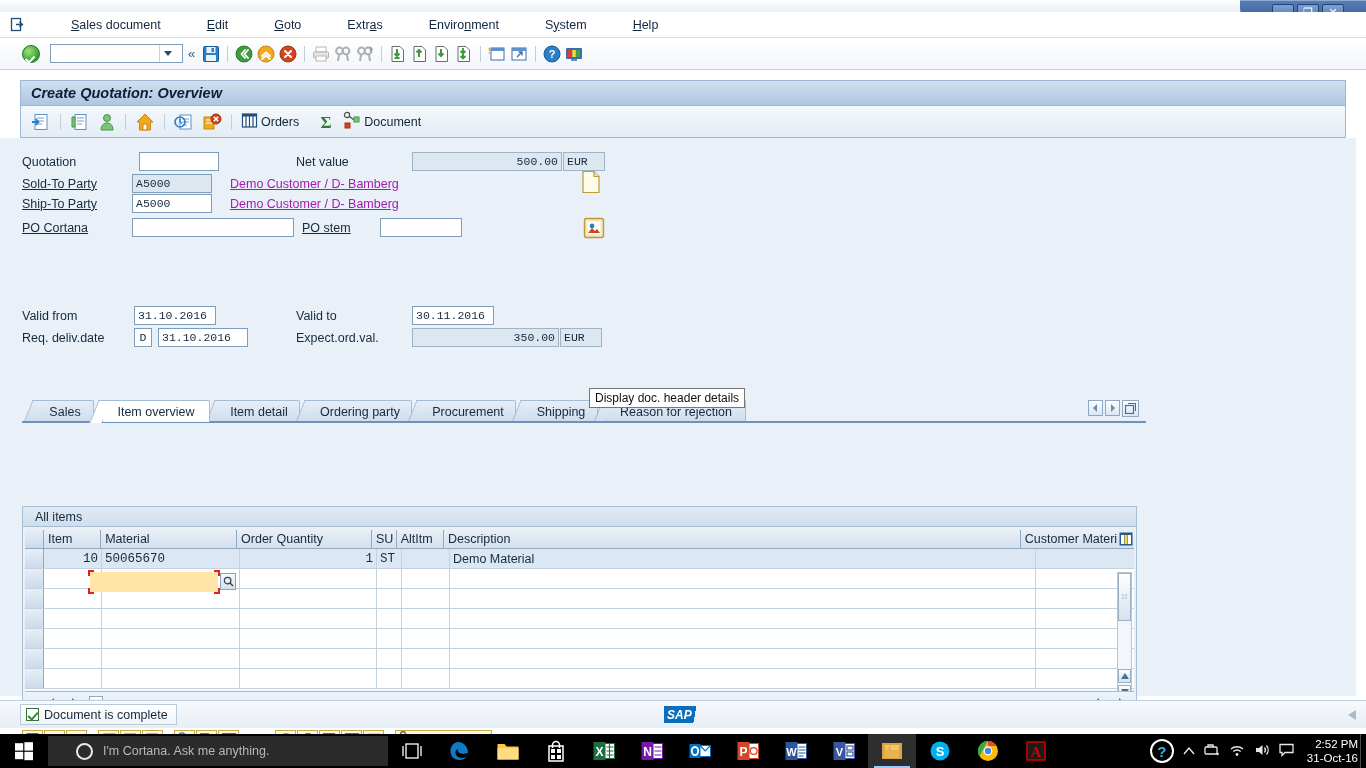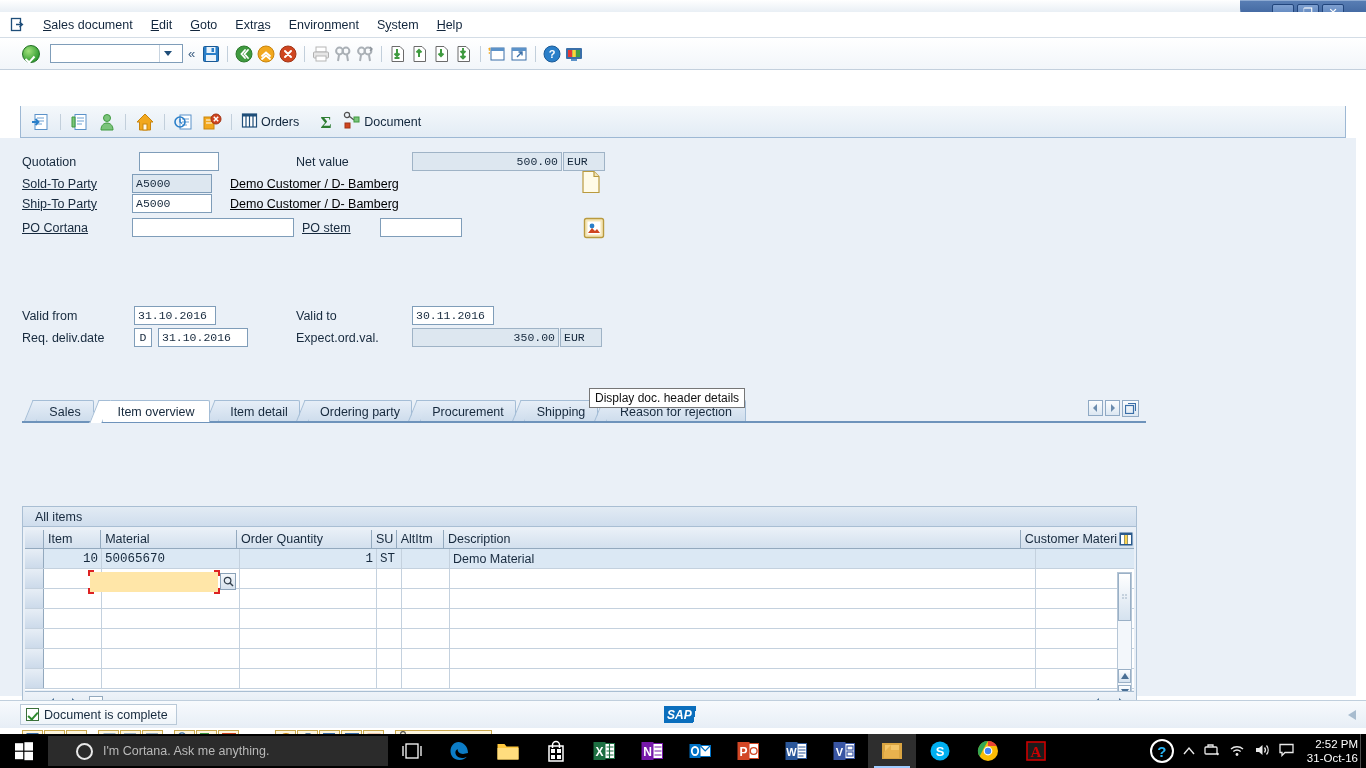--- a/index.html
+++ b/index.html
@@ -36,21 +36,21 @@
   }
   .winbtns .b1 { right: 72px; }
   .winbtns .b2 { right: 47px; }
   .winbtns .b3 { right: 22px; }
 
   
   .menubar {
     position: absolute; left: 0; top: 12px; width: 1366px; height: 26px;
     background: #ffffff;
     border-bottom: 1px solid #d4dde6;
-    display: flex; align-items: center;
+    display: flex; align-items: center; gap: 28px;
   }
   .menu-sysicon {
     width: 34px; height: 26px; display: flex; align-items: center; justify-content: center;
   }
   .menu-item {
     padding: 2px 9px; color: #12263d; font-size: 12.5px; white-space: nowrap;
   }
   .menu-item u { text-decoration: underline; }
 
   
@@ -117,21 +117,21 @@
   .flabel { color: #16293d; font-size: 12.5px; }
   .flabel.ul { text-decoration: underline; }
   .finput {
     border: 1px solid #7f9db9; background: #ffffff; height: 19px;
     font-family: "Liberation Mono", monospace; font-size: 11.5px;
     padding: 0 3px; color: #16293d; outline: none;
   }
   .finput.ro { background: #dde7f0; border: 1px solid #9fb3c6; text-align: right; }
   .finput.shaded { background: #dde7f0; }
   .finput.center { text-align: center; }
-  .ftext { color: #000000; font-size: 12.5px; text-decoration: underline; }
+  .ftext { color: #a21caf; font-size: 12.5px; text-decoration: underline; }
 
   
   .tabstrip { position: absolute; left: 22px; top: 262px; width: 1124px; height: 22px; }
   .tab {
     position: absolute; top: 0; height: 22px;
     background: linear-gradient(#e6eef7, #cddcec);
     border: 1px solid #a4bdd6; border-bottom: none;
     display: flex; align-items: center; justify-content: center;
     font-size: 12.5px; color: #16293d;
     border-top-left-radius: 2px; border-top-right-radius: 2px;
@@ -416,20 +416,21 @@
       <svg width="18" height="18" viewBox="0 0 18 18">
           <rect x="1" y="3" width="16" height="11" rx="1" fill="#3a6fa8"></rect>
           <rect x="3" y="5" width="4" height="7" fill="#e53935"></rect>
           <rect x="7.3" y="5" width="3.5" height="7" fill="#fdd835"></rect>
           <rect x="11.1" y="5" width="3.9" height="7" fill="#43a047"></rect>
           <rect x="6" y="14" width="6" height="2" fill="#5b92c9"></rect>
         </svg>
     </div>
   </div>
 
+  <div class="titleband">Create Quotation: Overview</div>
 
   <div class="apptoolbar">
     <div class="appbtn">
       <svg width="20" height="20" viewBox="0 0 20 20">
           <rect x="4" y="2.5" width="12" height="15" fill="#fff" stroke="#5b92c9"></rect>
           <path d="M6 6 h7 M6 9 h7 M6 12 h5" stroke="#6fa2d4" stroke-width="1.2"></path>
           <path d="M1 10 h6 M4.5 7 L7.5 10 L4.5 13" fill="none" stroke="#2a7fc9" stroke-width="1.8"></path>
         </svg>
     </div>
     <div class="tbsep"></div>

